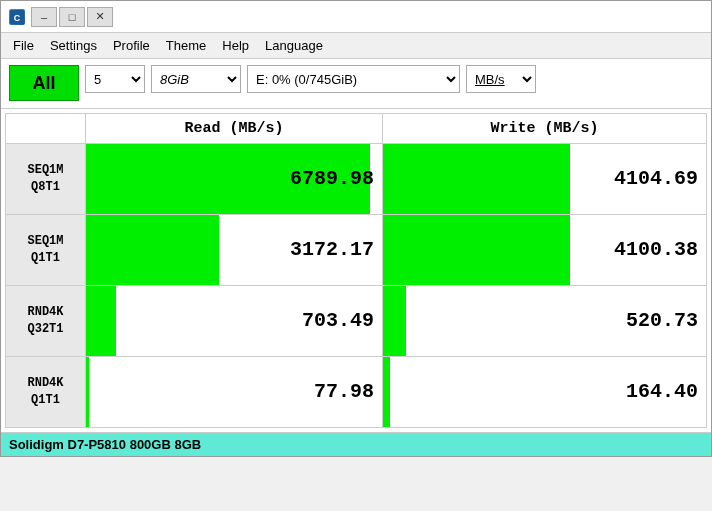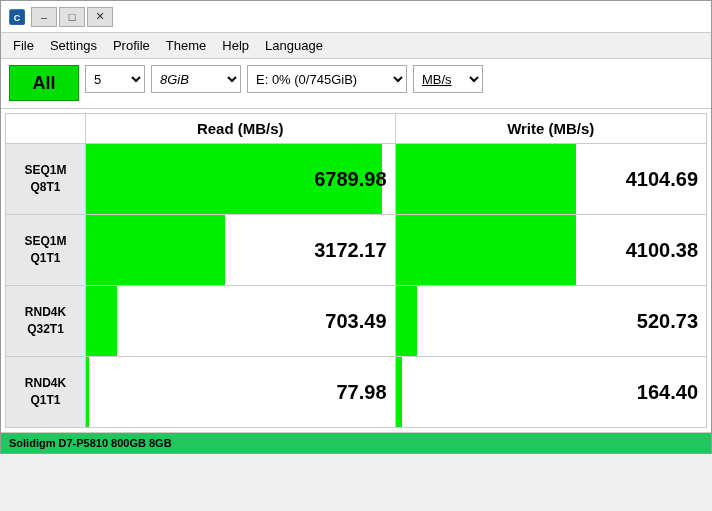--- a/index.html
+++ b/index.html
@@ -117,29 +117,30 @@
       border: 1px solid #aaa;
       background: #fff;
       font-size: 13px;
       padding: 0 4px;
       cursor: pointer;
       appearance: auto;
     }
 
     .select-runs { width: 60px; }
     .select-size { width: 90px; font-style: italic; }
-    .select-drive { width: 160px; }
+    .select-drive { width: 213px; }
     .select-unit { width: 70px; text-decoration: underline; }
 
     .content-area {
       background: #fff;
       flex: 1;
       display: flex;
       flex-direction: column;
       padding: 4px;
+      font-family: Liberation Mono, monospace;
     }
 
     .bench-table {
       width: 100%;
       border-collapse: collapse;
       flex: 1;
     }
 
     .bench-table th {
       background: #fff;
@@ -189,24 +190,24 @@
       font-weight: bold;
       color: #000;
       text-align: right;
       padding-right: 8px;
       line-height: 70px;
       width: 100%;
       display: block;
     }
 
     .status-bar {
-      background: #22c55e;
+      background: #5eead4;
       border-top: 1px solid #ccc;
       padding: 4px 8px;
-      font-size: 11px;
+      font-size: 13px;
       font-weight: bold;
       color: #000;
     }
 
     .header-row th:first-child {
       border: 1px solid #ccc;
       width: 80px;
     }
   </style>
 </head>

